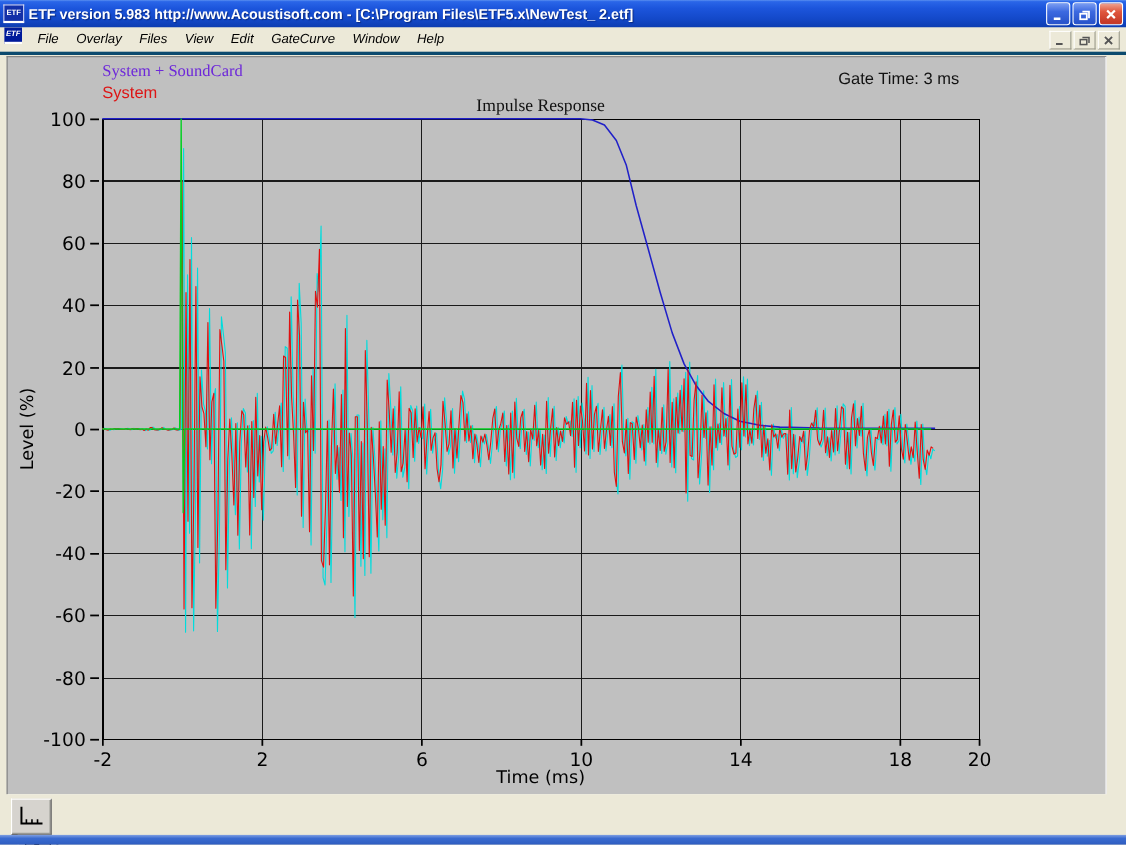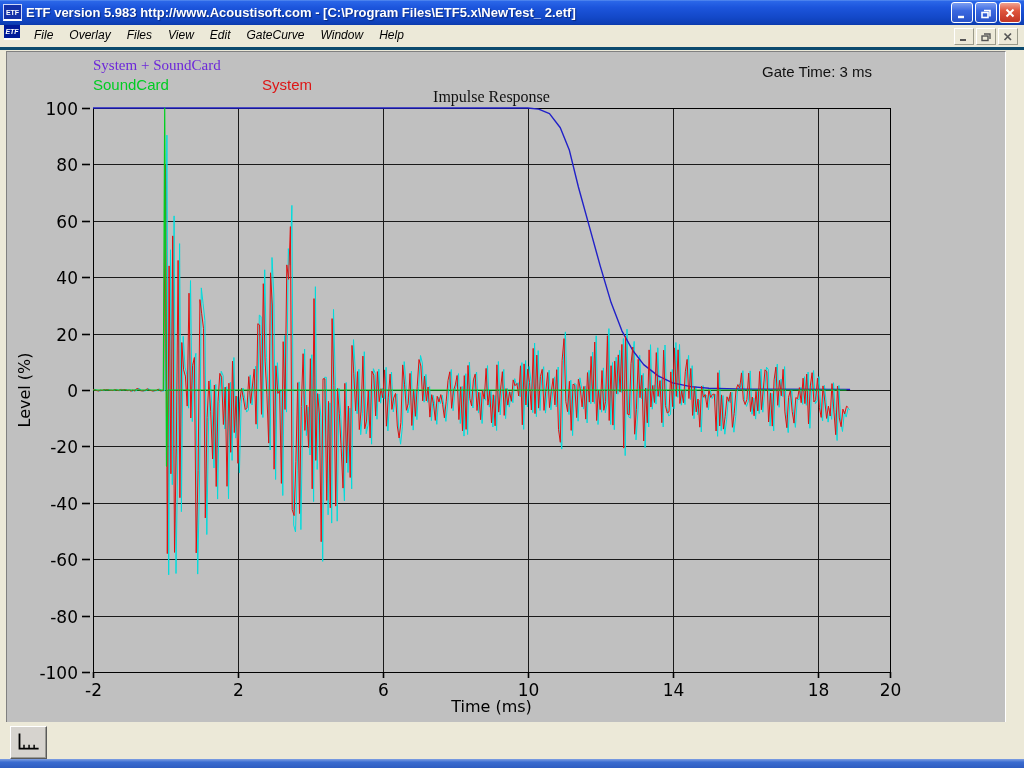--- a/index.html
+++ b/index.html
@@ -181,21 +181,20 @@
     <polyline points="93.0,108.0 527.7,108.0 538.6,109.1 549.5,113.6 560.3,127.7 569.4,150.3 578.4,187.0 589.3,226.4 600.2,265.9 611.1,302.6 621.9,330.8 632.8,350.5 643.7,364.6 658.1,375.9 672.6,382.9 690.8,386.6 708.9,388.3 745.1,389.2 850.1,389.4" fill="none" stroke="#2020c8" stroke-width="1.4" stroke-linejoin="round"></polyline>
     <polyline points="93.0,389.3 94.8,389.9 96.6,390.6 98.4,391.0 100.2,390.1 102.1,390.5 103.9,389.6 105.7,389.9 107.5,389.5 109.3,390.3 111.1,390.2 112.9,390.5 114.7,389.5 116.5,390.1 118.4,390.6 120.2,389.5 122.0,390.1 123.8,389.6 125.6,389.7 127.4,390.6 129.2,390.0 131.0,391.3 132.9,390.0 134.7,391.1 136.5,388.7 138.3,388.7 140.1,390.6 141.9,390.9 143.7,390.8 145.5,390.1 147.3,388.7 149.2,390.2 151.0,390.5 152.8,391.1 154.6,390.6 156.4,390.4 158.2,389.0 160.0,390.9 161.8,390.8 163.6,390.1 165.5,164.4 167.3,553.6 169.1,265.9 170.9,473.8 172.7,235.9 174.5,552.4 176.3,448.3 178.1,260.4 179.9,497.7 181.8,342.5 183.6,369.8 185.4,376.1 187.2,406.1 189.0,293.2 190.8,418.0 192.6,365.4 194.4,357.5 196.2,552.9 198.1,470.5 199.9,299.6 201.7,313.7 203.5,328.4 205.3,517.9 207.1,417.5 208.9,381.0 210.7,411.7 212.6,459.0 214.4,385.0 216.2,486.5 218.0,401.8 219.8,373.4 221.6,377.2 223.4,424.5 225.2,387.1 227.0,486.3 228.9,383.2 230.7,452.3 232.5,361.2 234.3,432.6 236.1,396.0 237.9,463.3 239.7,401.8 241.5,388.3 243.3,397.6 245.2,409.6 247.0,407.7 248.8,376.6 250.6,403.3 252.4,386.0 254.2,369.0 256.0,424.2 257.8,323.7 259.6,325.0 261.5,414.3 263.3,283.7 265.1,361.1 266.9,394.9 268.7,443.1 270.5,272.8 272.3,305.0 274.1,469.2 275.9,365.8 277.8,393.4 279.6,390.7 281.4,483.4 283.2,341.7 285.0,409.5 286.8,264.9 288.6,279.3 290.4,226.6 292.2,509.6 294.1,515.6 295.9,461.5 297.7,382.7 299.5,513.5 301.3,406.6 303.1,353.7 304.9,430.4 306.7,405.0 308.6,447.5 310.4,358.7 312.2,488.8 314.0,298.6 315.8,460.4 317.6,393.6 319.4,414.0 321.2,541.7 323.0,378.8 324.9,378.8 326.7,500.4 328.5,401.3 330.3,507.8 332.1,318.6 333.9,385.6 335.7,506.1 337.5,388.5 339.3,413.7 341.2,448.6 343.0,488.1 344.8,383.4 346.6,463.0 348.4,406.0 350.2,477.5 352.0,345.4 353.8,373.4 355.6,411.0 357.5,371.6 359.3,429.6 361.1,411.1 362.9,356.1 364.7,428.8 366.5,421.1 368.3,390.8 370.1,438.0 371.9,371.2 373.8,375.3 375.6,415.9 377.4,371.6 379.2,401.7 381.0,388.7 382.8,397.8 384.6,369.9 386.4,426.2 388.3,397.2 390.1,374.1 391.9,409.4 393.7,398.1 395.5,393.4 397.3,426.0 399.1,438.0 400.9,422.6 402.7,364.9 404.6,384.8 406.4,410.3 408.2,403.8 410.0,373.4 411.8,425.5 413.6,389.7 415.4,416.3 417.2,386.9 419.0,359.5 420.9,366.1 422.7,400.8 424.5,376.2 426.3,400.9 428.1,387.0 429.9,417.1 431.7,394.7 433.5,403.7 435.3,420.4 437.2,396.3 439.0,402.0 440.8,394.6 442.6,404.3 444.4,417.8 446.2,401.4 448.0,380.4 449.8,371.8 451.6,408.3 453.5,390.5 455.3,384.9 457.1,375.5 458.9,419.6 460.7,386.8 462.5,430.8 464.3,375.6 466.1,429.4 468.0,365.4 469.8,398.6 471.6,405.9 473.4,379.9 475.2,374.1 477.0,410.5 478.8,392.3 480.6,419.7 482.4,390.3 484.3,399.1 486.1,368.4 487.9,405.1 489.7,391.2 491.5,422.8 493.3,394.8 495.1,425.8 496.9,364.8 498.7,412.1 500.6,389.0 502.4,371.7 504.2,415.4 506.0,388.6 507.8,405.1 509.6,391.8 511.4,401.3 513.2,379.9 515.0,385.7 516.9,383.5 518.7,396.0 520.5,365.8 522.3,424.8 524.1,363.9 525.9,405.0 527.7,369.2 529.5,382.4 531.4,410.0 533.2,348.4 535.0,413.6 536.8,355.1 538.6,408.1 540.4,376.6 542.2,369.4 544.0,410.4 545.8,391.2 547.7,372.5 549.5,407.6 551.3,391.6 553.1,378.4 554.9,404.9 556.7,369.7 558.5,429.4 560.3,442.3 562.1,360.3 564.0,338.6 565.8,401.5 567.6,411.7 569.4,381.3 571.2,430.4 573.0,384.2 574.8,385.2 576.6,417.6 578.4,379.2 580.3,388.7 582.1,406.9 583.9,386.4 585.7,419.1 587.5,372.6 589.3,402.1 591.1,356.4 592.9,402.0 594.7,342.0 596.6,420.5 598.4,390.4 600.2,409.6 602.0,370.5 603.8,410.3 605.6,401.6 607.4,335.7 609.2,420.5 611.1,365.7 612.9,425.1 614.7,361.1 616.5,393.7 618.3,354.9 620.1,392.1 621.9,344.4 623.7,448.1 625.5,336.1 627.4,414.0 629.2,414.9 631.0,363.7 632.8,347.0 634.6,434.2 636.4,409.4 638.2,359.3 640.0,397.7 641.8,375.3 643.7,441.0 645.5,388.1 647.3,422.8 649.1,349.9 650.9,407.0 652.7,385.5 654.5,402.5 656.3,352.6 658.1,396.3 660.0,380.6 661.8,422.7 663.6,350.2 665.4,405.5 667.2,412.9 669.0,411.8 670.8,371.9 672.6,406.6 674.4,347.9 676.3,396.4 678.1,349.8 679.9,403.5 681.7,390.7 683.5,402.9 685.3,371.8 687.1,359.4 688.9,398.5 690.8,368.5 692.6,415.4 694.4,386.7 696.2,411.9 698.0,399.0 699.8,427.2 701.6,386.1 703.4,397.2 705.2,394.5 707.1,407.5 708.9,389.7 710.7,397.5 712.5,394.4 714.3,394.1 716.1,431.0 717.9,372.7 719.7,426.0 721.5,394.9 723.4,429.1 725.2,416.5 727.0,396.8 728.8,401.3 730.6,392.0 732.4,427.3 734.2,413.6 736.0,390.1 737.8,384.6 739.7,388.1 741.5,372.9 743.3,399.5 745.1,404.5 746.9,399.6 748.7,373.1 750.5,411.5 752.3,397.0 754.1,415.8 756.0,391.3 757.8,410.9 759.6,371.5 761.4,409.7 763.2,390.5 765.0,369.8 766.8,371.8 768.6,422.0 770.5,392.9 772.3,426.1 774.1,379.8 775.9,367.1 777.7,405.3 779.5,380.4 781.3,395.8 783.1,369.3 784.9,411.9 786.8,427.7 788.6,397.3 790.4,390.4 792.2,411.6 794.0,423.1 795.8,397.6 797.6,398.7 799.4,387.6 801.2,402.7 803.1,378.2 804.9,403.6 806.7,374.1 808.5,423.9 810.3,386.0 812.1,372.7 813.9,402.0 815.7,399.7 817.5,378.1 819.4,407.5 821.2,417.4 823.0,385.9 824.8,401.1 826.6,418.4 828.4,406.2 830.2,416.0 832.0,383.6 833.8,409.9 835.7,434.7 837.5,386.0 839.3,417.9 841.1,426.7 842.9,409.1 844.7,413.9 846.5,406.2 848.3,407.6" fill="none" stroke="#e01010" stroke-width="1" stroke-linejoin="round"></polyline>
     <polyline points="93.0,390.0 163.3,390.0 164.7,108.0 166.5,466.1 168.0,390.0 846.5,390.0" fill="none" stroke="#00d020" stroke-width="1.2" stroke-linejoin="round"></polyline>
   </svg>
 
 <div class="legend">
   <div class="legend-row">
     <div class="legend-cell wide" style="color: #6d28d9; font-family: Liberation Serif, serif;">System + SoundCard</div>
   </div>
   <div class="legend-row">
-    <div class="legend-cell" style="color: rgb(0, 204, 34);">SoundCard</div>
     <div class="legend-cell wide" style="color: rgb(221, 21, 21);">System</div>
   </div>
 </div>
 
 <div class="chart-title">Impulse Response</div>
 
 <div class="win-info">
   <div>Gate Time: 3 ms</div>
 </div>
 

